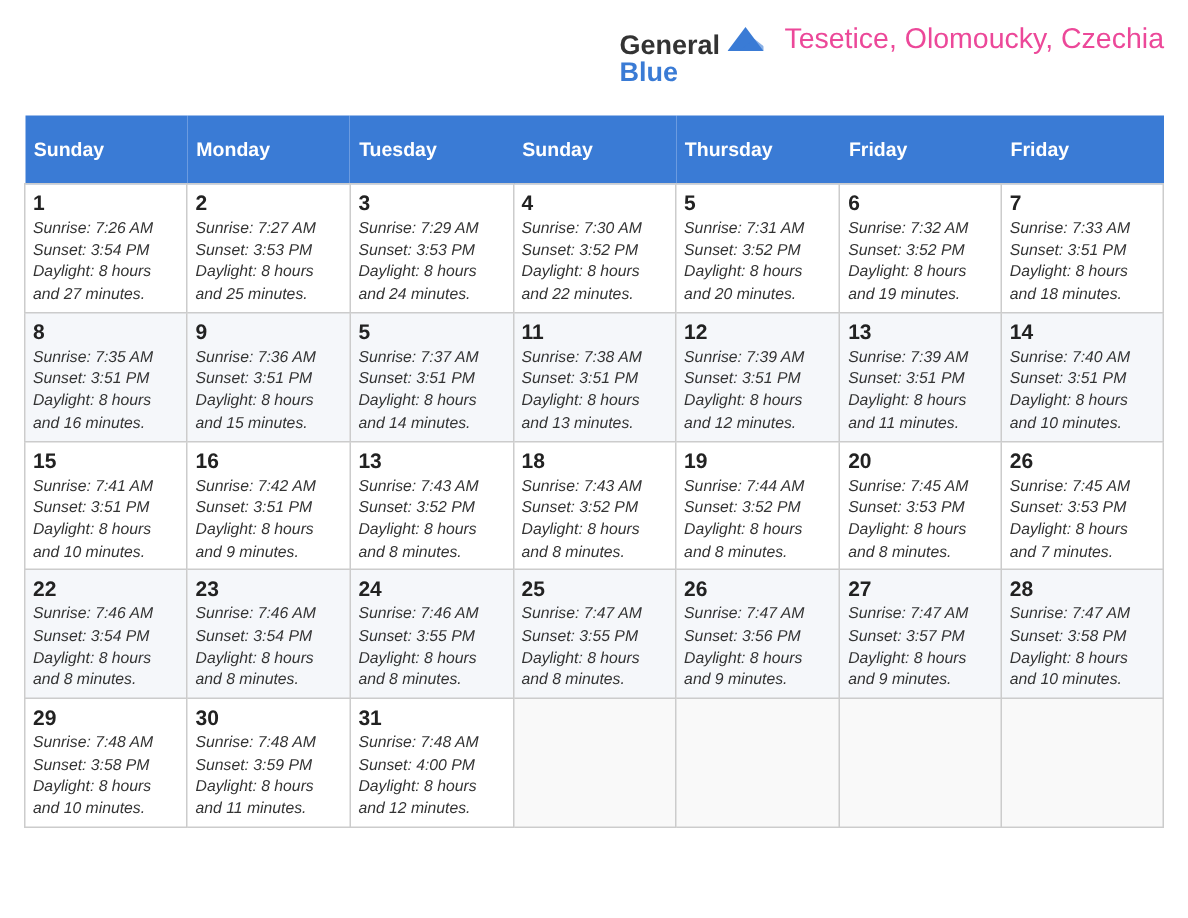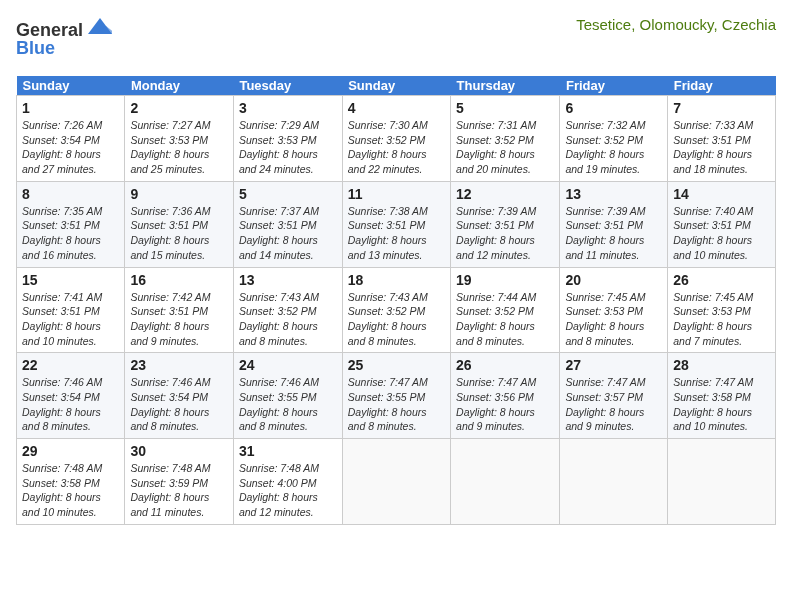--- a/index.html
+++ b/index.html
@@ -5,50 +5,50 @@
     * { box-sizing: border-box; margin: 0; padding: 0; }
     body {
       font-family: Arial, sans-serif;
       background: #fff;
       width: 792px;
       min-height: 612px;
       padding: 16px;
     }
     .header {
       display: flex;
-      justify-content: space-between;
+      justify-content: flex-end;
       align-items: flex-start;
       margin-bottom: 12px;
     }
     .logo {
       display: flex;
       align-items: center;
     }
     .title-block {
       text-align: right;
     }
     .month-title {
       font-size: 32px;
       font-weight: bold;
       color: #333;
     }
     .location-title {
-      font-size: 15px;
-      color: #4d7c0f;
+      font-size: 19px;
+      color: #ec4899;
     }
     .calendar-table {
       width: 100%;
       border-collapse: collapse;
       font-size: 11px;
     }
     .calendar-table th {
       background-color: #3a7bd5;
       color: #fff;
       text-align: left;
-      padding: 2px 6px;
+      padding: 15px 6px;
       font-size: 13px;
       font-weight: bold;
     }
     .calendar-table td {
       border: 1px solid #ccc;
       vertical-align: top;
       padding: 4px 5px;
       width: 113px;
       min-height: 80px;
       background: #fff;

